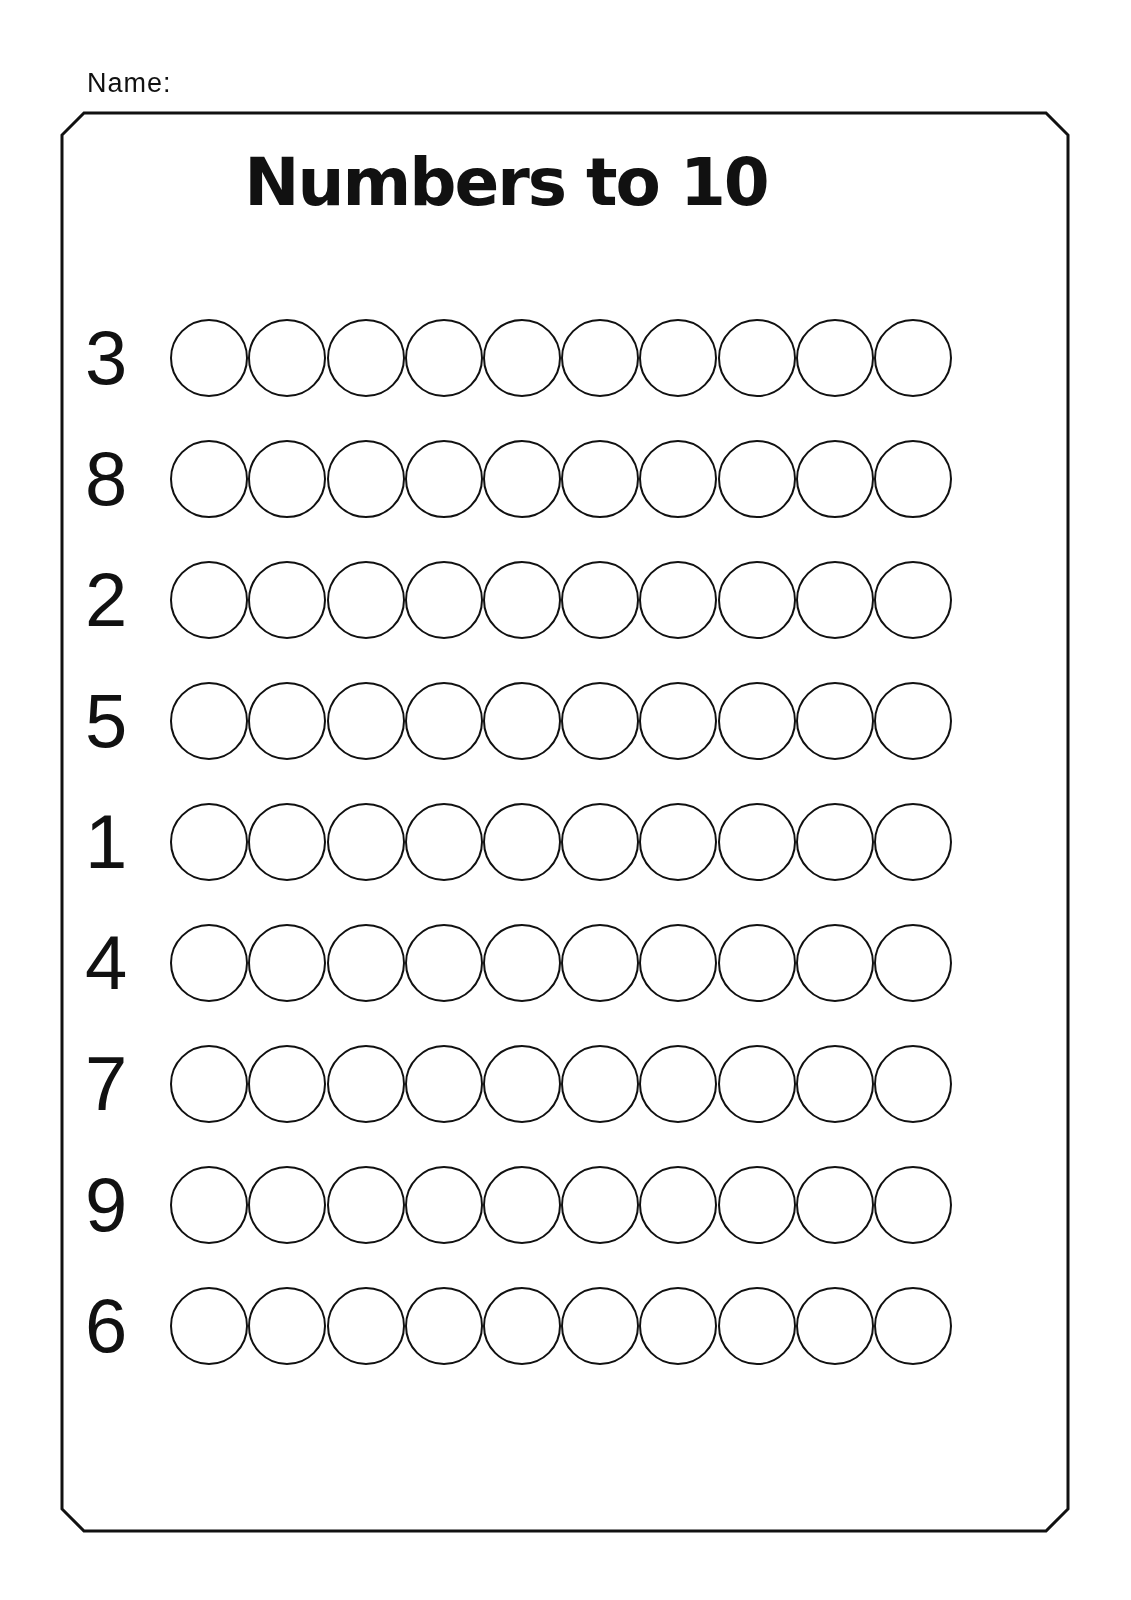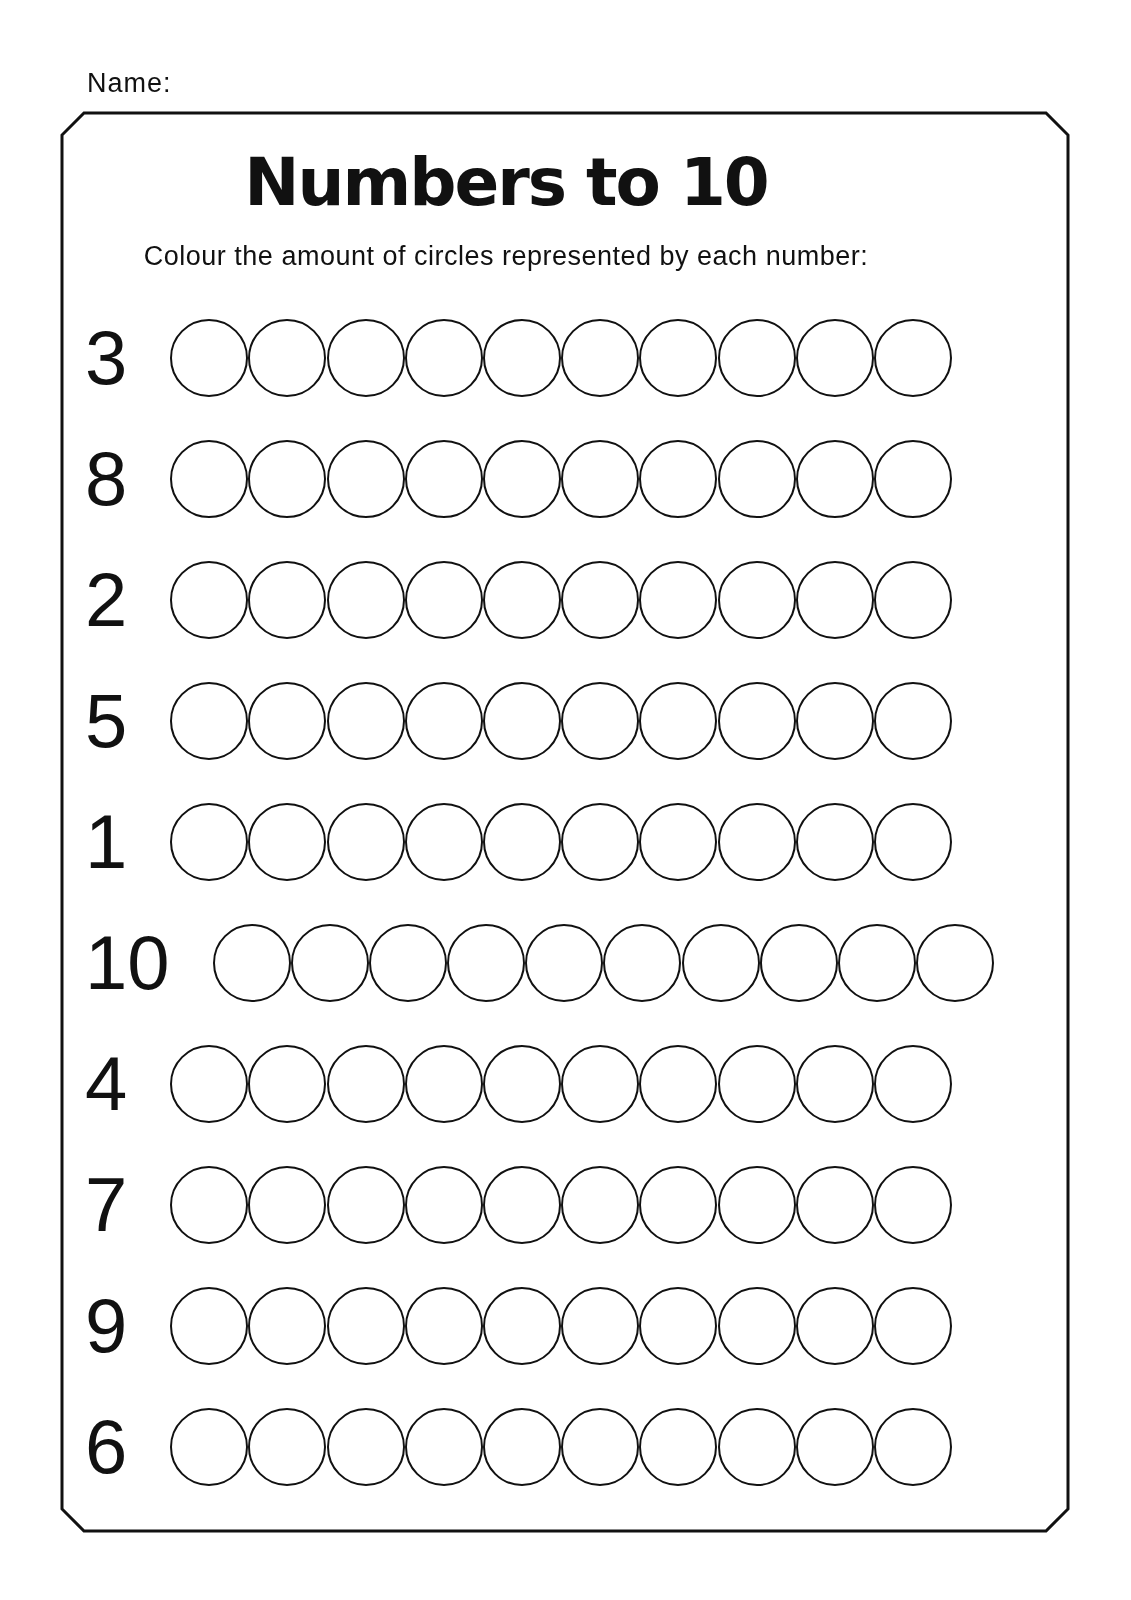--- a/index.html
+++ b/index.html
@@ -112,21 +112,20 @@
 
   <span class="name-label">Name:</span>
 
   <svg class="frame-svg" viewBox="0 0 1131 1600" aria-hidden="true">
     <polygon points="84,113 1046,113 1068,135 1068,1509 1046,1531 84,1531 62,1509 62,135"></polygon>
   </svg>
 
   <div class="content">
     <h1 class="title">Numbers to 10</h1>
 
-    <p class="instruction">Colour the amount of circles represented by each number:</p>
 
     <div class="rows" id="rows">
         <div class="row">
           <span class="row-number">3</span>
           <div class="circles">
             <span class="circle"></span>
             <span class="circle"></span>
             <span class="circle"></span>
             <span class="circle"></span>
             <span class="circle"></span>
@@ -177,35 +176,20 @@
             <span class="circle"></span>
             <span class="circle"></span>
             <span class="circle"></span>
             <span class="circle"></span>
             <span class="circle"></span>
             <span class="circle"></span>
           </div>
         </div>
         <div class="row">
           <span class="row-number">1</span>
-          <div class="circles">
-            <span class="circle"></span>
-            <span class="circle"></span>
-            <span class="circle"></span>
-            <span class="circle"></span>
-            <span class="circle"></span>
-            <span class="circle"></span>
-            <span class="circle"></span>
-            <span class="circle"></span>
-            <span class="circle"></span>
-            <span class="circle"></span>
-          </div>
-        </div>
-        <div class="row">
-          <span class="row-number">10</span>
           <div class="circles">
             <span class="circle"></span>
             <span class="circle"></span>
             <span class="circle"></span>
             <span class="circle"></span>
             <span class="circle"></span>
             <span class="circle"></span>
             <span class="circle"></span>
             <span class="circle"></span>
             <span class="circle"></span>

